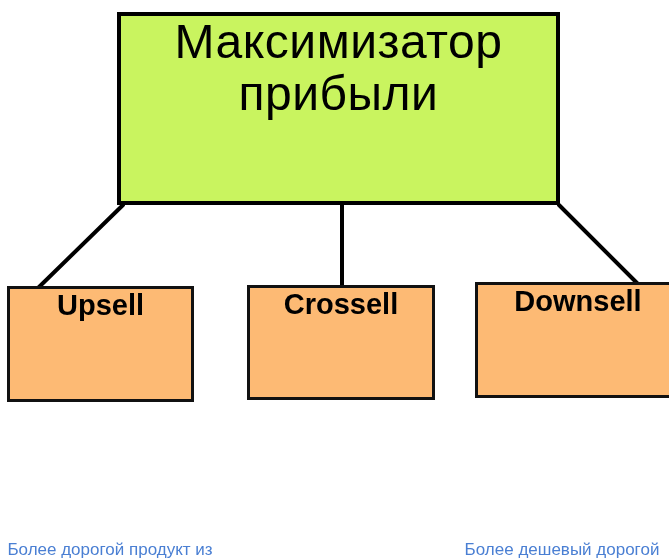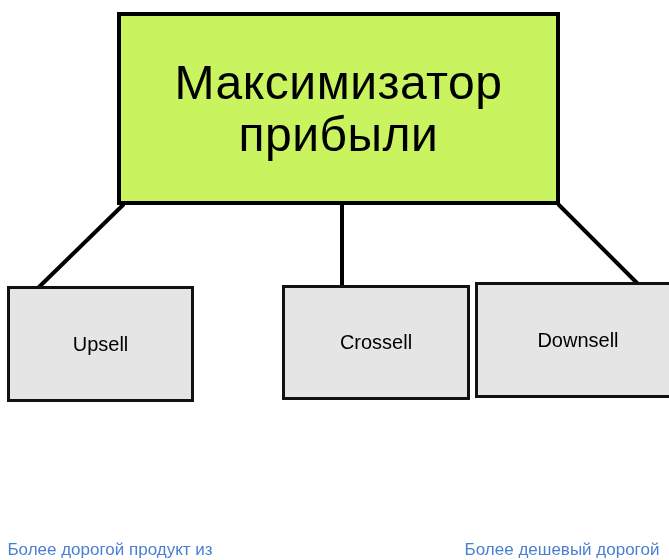--- a/index.html
+++ b/index.html
@@ -12,46 +12,46 @@
     width: 669px;
     height: 560px;
     background: #ffffff;
     overflow: hidden;
     font-family: "Liberation Sans", "DejaVu Sans", sans-serif;
   }
   .box {
     position: absolute;
     box-sizing: border-box;
     display: flex;
-    align-items: center;
     justify-content: center;
     text-align: center;
     color: #000000;
   }
   #root-box {
     left: 117px;
     top: 12px;
     width: 443px;
     height: 193px;
     background: #c9f45f;
     border: 4px solid #000000;
     font-size: 48px;
     line-height: 1.08;
     letter-spacing: 0.5px;
     padding: 0 30px;
     z-index: 2;
   }
   .child-box {
-    background: #e5e5e5;
+    background: #fdba74;
     border: 3px solid #111111;
-    font-size: 20px;
+    font-size: 29px;
     z-index: 2;
+    font-weight: bold;
   }
   #child-box-upsell   { left: 7px;   top: 286px; width: 187px; height: 116px; }
-  #child-box-crossell { left: 247px; top: 285px; width: 188px; height: 115px; margin-left: 35px; }
+  #child-box-crossell { left: 247px; top: 285px; width: 188px; height: 115px; }
   #child-box-downsell { left: 475px; top: 282px; width: 206px; height: 116px; }
   #connectors {
     position: absolute;
     left: 0;
     top: 0;
     z-index: 1;
   }
   .caption {
     position: absolute;
     top: 498px;

